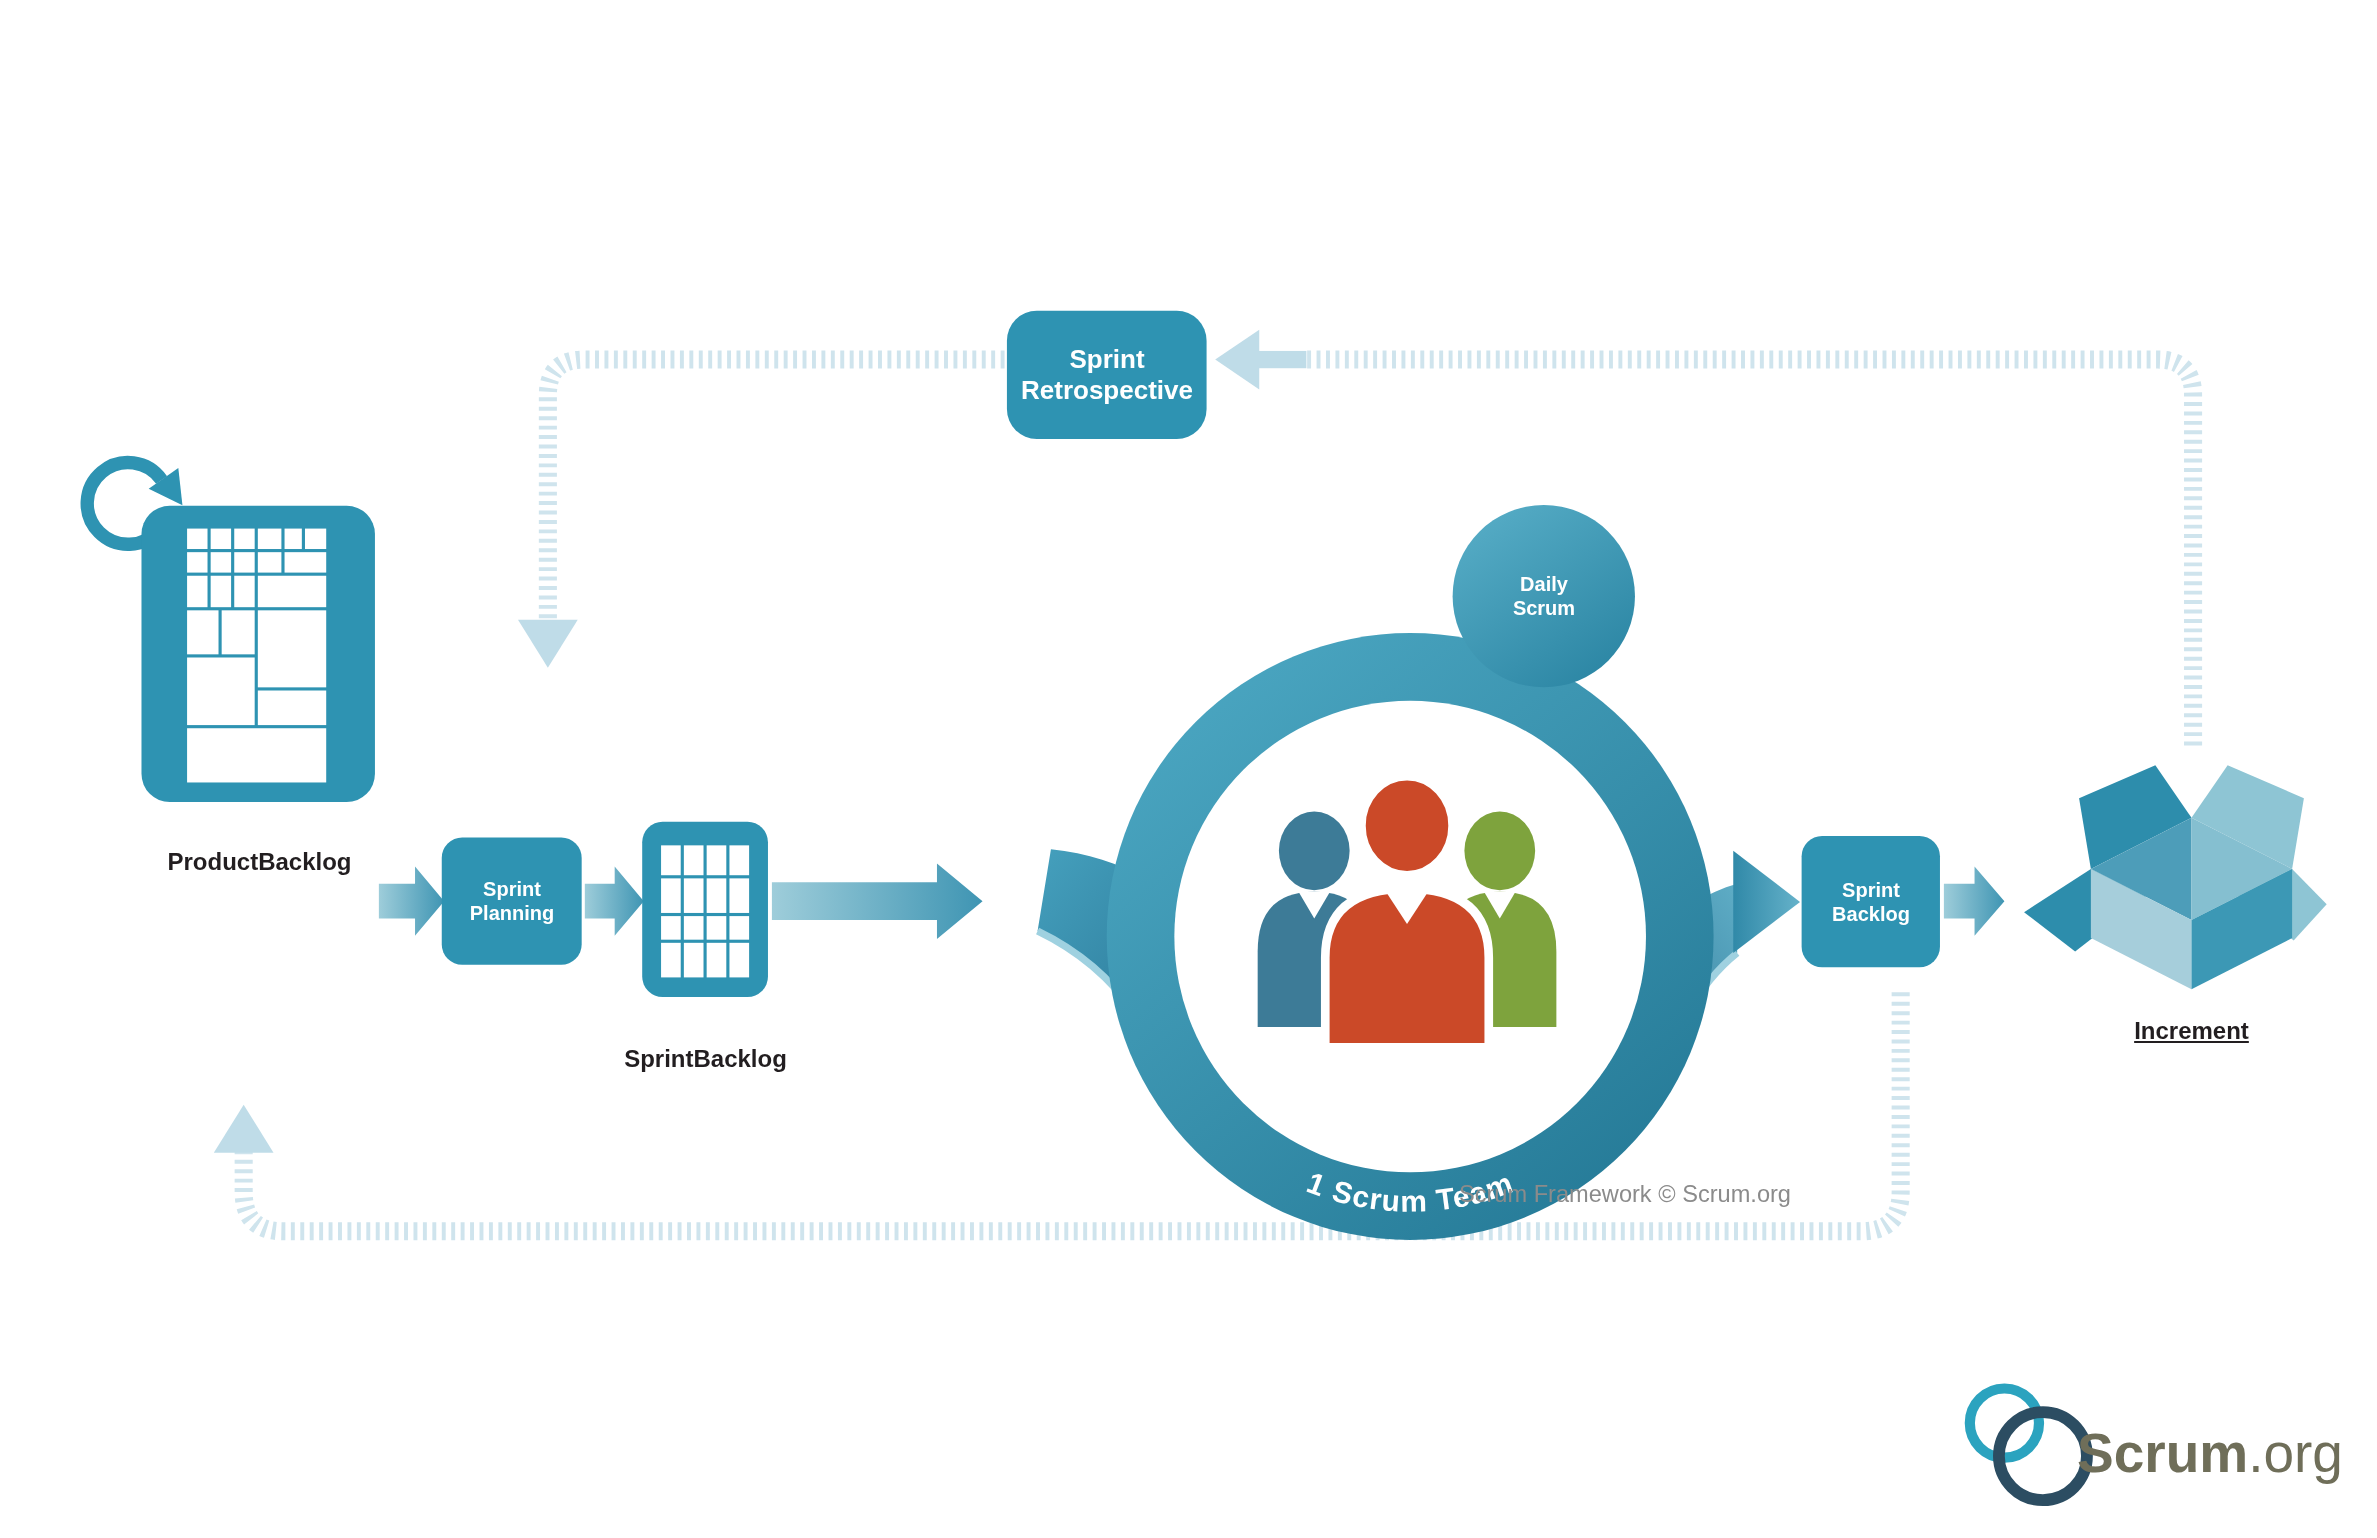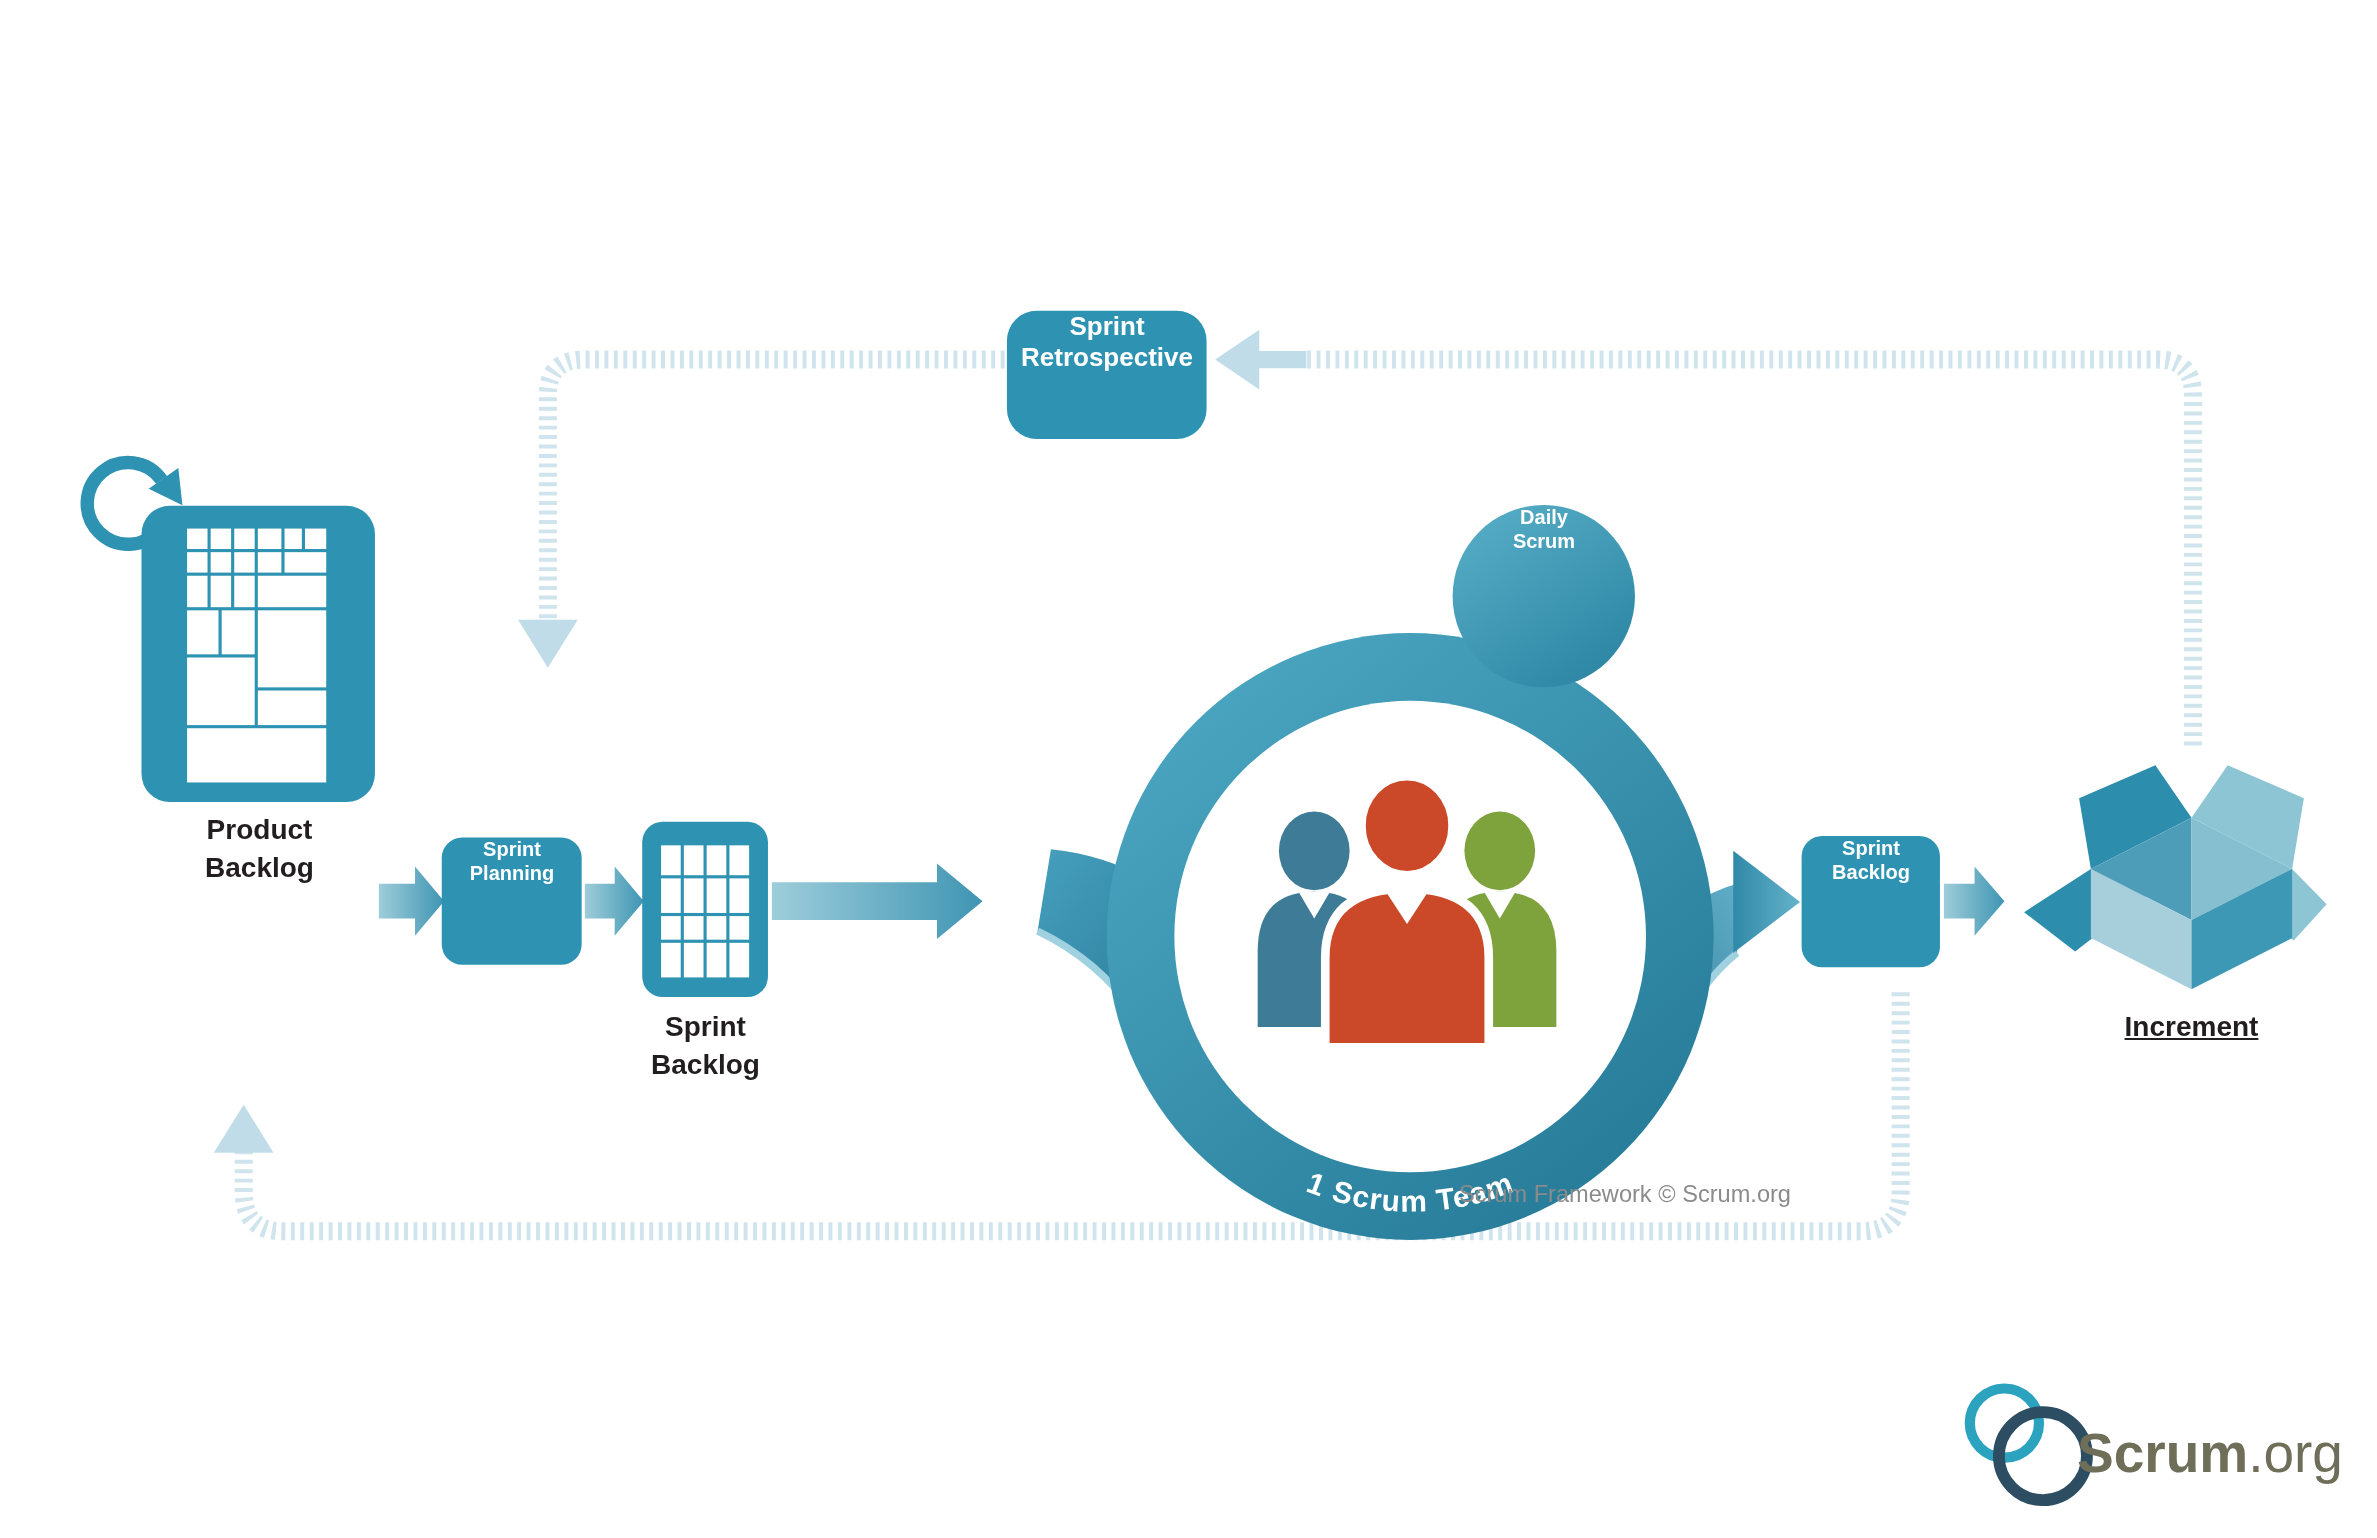--- a/index.html
+++ b/index.html
@@ -1,29 +1,29 @@
 <!DOCTYPE html>
 <html style="font-size:12.6px"><head>
 <meta charset="utf-8">
 <style>
   html,body{margin:0;padding:0;background:#ffffff;}
   #canvas{
     position:relative;width:2377px;height:1539px;background:#ffffff;
     font-family:"Liberation Sans",sans-serif;overflow:hidden;
   }
   #diagram{position:absolute;left:0;top:0;z-index:1;}
-  .overlay{position:absolute;z-index:2;display:flex;align-items:center;justify-content:flex-start;
+  .overlay{position:absolute;z-index:2;display:flex;align-items:center;justify-content:center;
     text-align:center;pointer-events:none;}
   .title{position:absolute;left:72px;top:53px;z-index:2;font-size:86px;letter-spacing:1.6px;
     color:#2d93b2;white-space:nowrap;}
   .title .bold{font-weight:bold;}
   .title .light{font-weight:normal;margin-left:22px;}
   .box-label{color:#ffffff;font-weight:bold;font-size:20px;line-height:1.2;flex-direction:column;}
   .box-label.small{font-size:26px;}
-  .dark-label{color:#221e20;font-weight:bold;font-size:28px;line-height:1.35;flex-direction:column;}
+  .dark-label{color:#221e20;font-weight:bold;font-size:24px;line-height:1.35;}
   .credit{position:absolute;left:1337px;top:1181px;width:454px;z-index:2;text-align:right;
     font-size:23.6px;color:#8b8b8b;}
   .logo-text{position:absolute;left:2077px;top:1412px;z-index:2;font-size:55px;line-height:83px;
     color:#6f6e59;white-space:nowrap;}
   .logo-text .bold{font-weight:bold;}
 </style>
 </head>
 <body>
 
 <div id="canvas">

